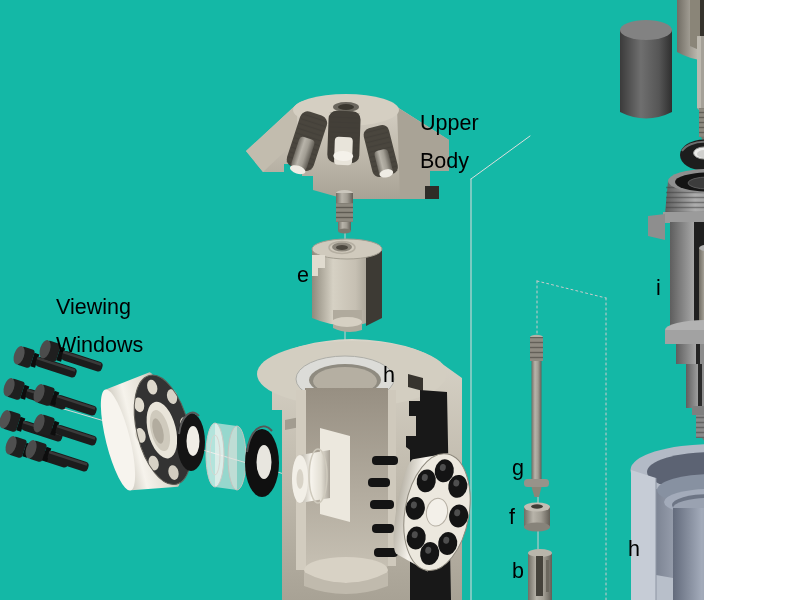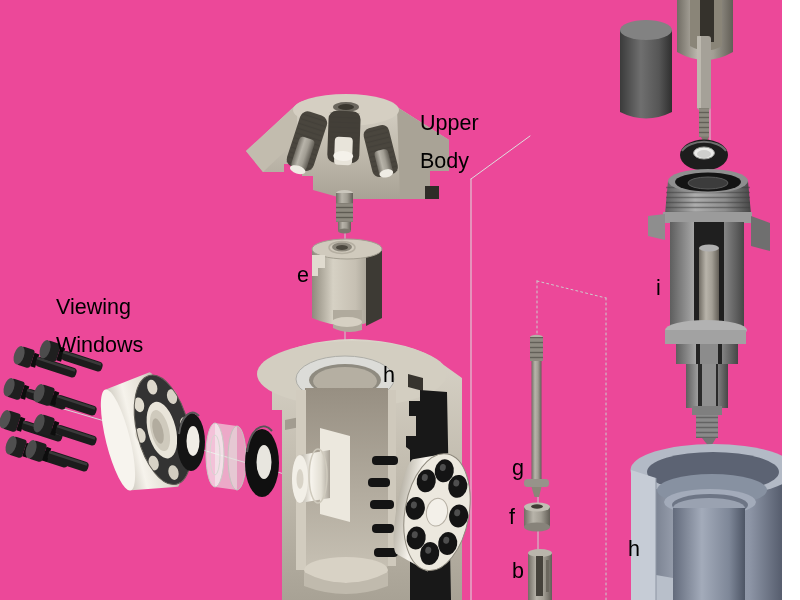--- a/index.html
+++ b/index.html
@@ -1,16 +1,16 @@
 <!DOCTYPE html>
 <html><head>
 <meta charset="utf-8">
 <style>
   html,body{margin:0;padding:0;background:#ffffff;}
-  .stage{position:relative;width:782px;height:600px;background:#ec4899;overflow:hidden;
+  .stage{position:relative;width:704px;height:600px;background:#14b8a6;overflow:hidden;
          font-family:"Liberation Sans", sans-serif;}
   svg{display:block;}
   text.lbl{font-family:"Liberation Sans", sans-serif;font-size:21.5px;fill:#000000;}
 </style>
 </head>
 <body>
 
 <div class="stage">
 <svg width="800" height="600" viewBox="0 0 800 600">
   <defs>

